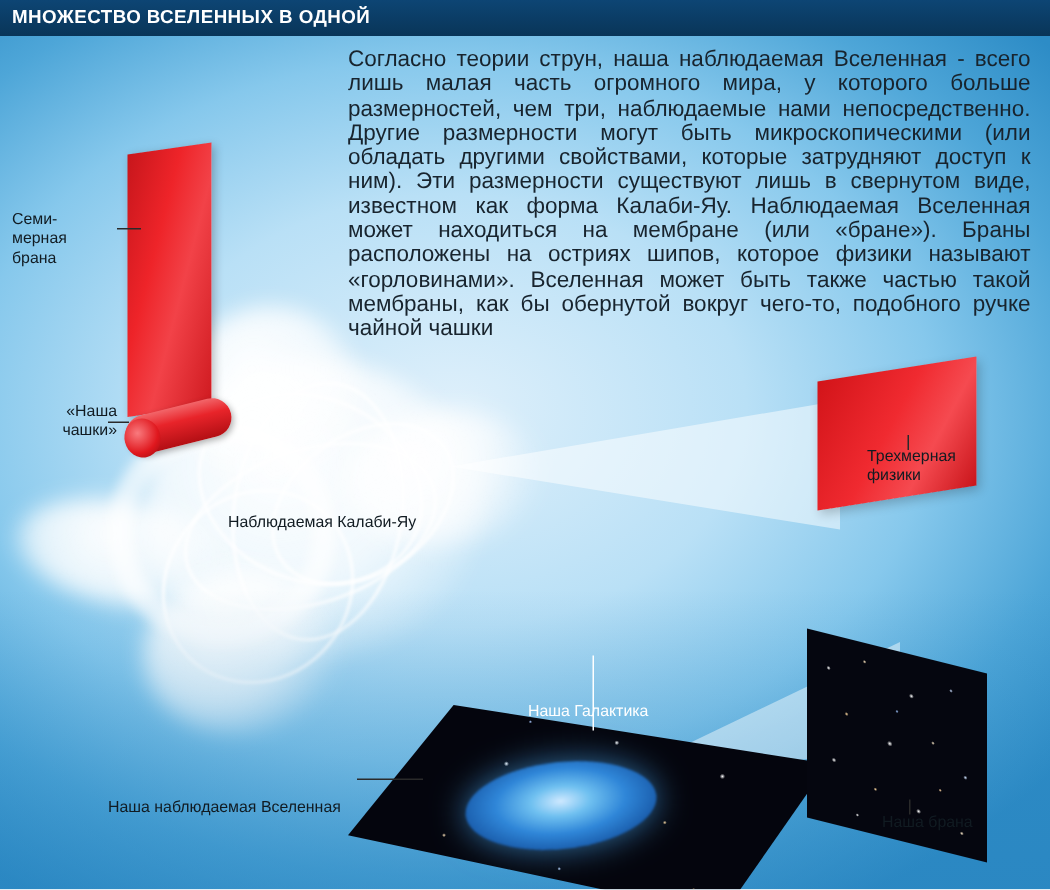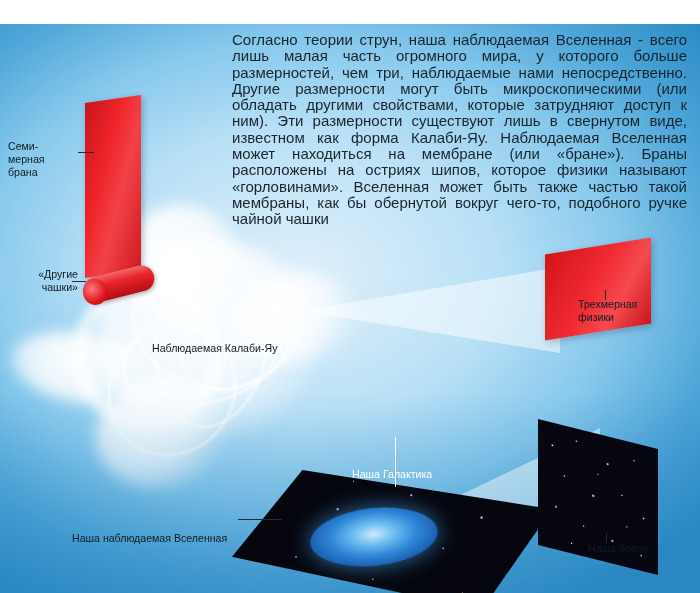--- a/index.html
+++ b/index.html
@@ -265,20 +265,23 @@
   #leader-observable { left: 238px; top: 519px; width: 44px; }
 
   #label-ourbrane { left: 588px; top: 542px; width: 104px; }
   #leader-ourbrane { left: 606px; top: 533px; height: 10px; }
 </style>
 </head>
 <body>
 
 <div id="root">
 
+  <div id="title-bar">
+    <div id="title-text">МНОЖЕСТВО ВСЕЛЕННЫХ В ОДНОЙ</div>
+  </div>
 
   <div id="scene">
 
     <svg id="cone-right" viewBox="0 0 260 90" preserveAspectRatio="none">
       <polygon points="0,44 260,0 260,86" fill="#ffffff" opacity="0.50"></polygon>
     </svg>
 
     <svg id="cone-deep" viewBox="0 0 200 110" preserveAspectRatio="none">
       <polygon points="0,96 200,0 200,70" fill="#ffffff" opacity="0.45"></polygon>
     </svg>
@@ -314,21 +317,21 @@
 
   </div>
 
   <div id="description">Согласно теории струн, наша наблюдаемая Вселенная - всего лишь малая часть огромного мира, у которого больше размерностей, чем три, наблюдаемые нами непосредственно. Другие размерности могут быть микроскопическими (или обладать другими свойствами, которые затрудняют доступ к ним). Эти размерности существуют лишь в свернутом виде, известном как форма Калаби-Яу. Наблюдаемая Вселенная может находиться на мембране (или «бране»). Браны расположены на остриях шипов, которое физики называют «горловинами». Вселенная может быть также частью такой мембраны, как бы обернутой вокруг чего-то, подобного ручке чайной чашки</div>
 
   <div class="label" id="label-7d">Семи-
 мерная
 брана</div>
   <div class="leader h" id="leader-7d"></div>
 
-  <div class="label" id="label-handle">«Другие
+  <div class="label" id="label-handle">«Наша
 чашки»</div>
   <div class="leader h" id="leader-handle"></div>
 
   <div class="label" id="label-manifold">Наблюдаемая Калаби-Яу</div>
 
   <div class="label" id="label-3d">Трехмерная
 физики</div>
   <div class="leader v" id="leader-3d"></div>
 
   <div class="label white" id="label-galaxy">Наша Галактика</div>

